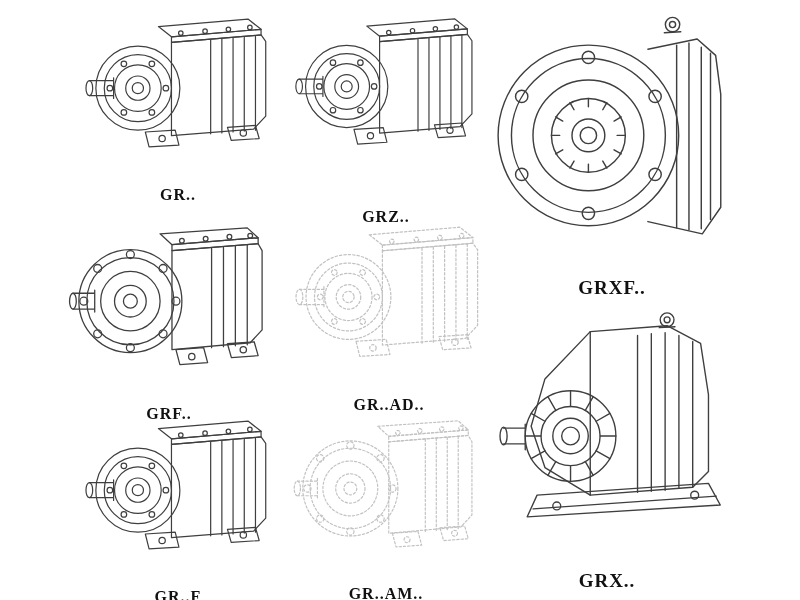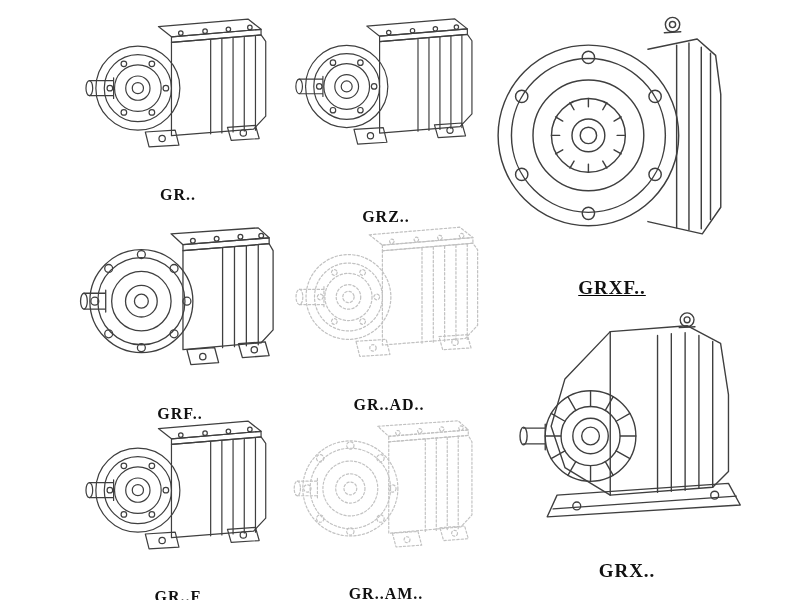--- a/index.html
+++ b/index.html
@@ -43,26 +43,26 @@
     font-size: 16px;
     letter-spacing: 1px;
     color: var(--label);
     white-space: nowrap;
   }
   figcaption.cap.big { font-size: 19px; margin-top: 8px; }
 
   
   #fig-gr   { left:  80px; top:   6px; width: 196px; }
   #fig-grz  { left: 290px; top:   6px; width: 192px; gap: 25px; }
-  #fig-grxf { left: 494px; top:   2px; width: 236px; text-decoration: underline; }
-  #fig-grf  { left:  76px; top: 214px; width: 208px; }
+  #fig-grxf { left: 494px; top:   2px; width: 236px; }
+  #fig-grf  { left:  65px; top: 214px; width: 208px; }
   #fig-grad { left: 290px; top: 214px; width: 198px; text-align: right; }
   #fig-grff { left:  80px; top: 408px; width: 196px; }
   #fig-gram { left: 290px; top: 408px; width: 192px; }
-  #fig-grx  { left: 494px; top: 306px; width: 266px; }
+  #fig-grx  { left: 474px; top: 306px; width: 266px; gap: 10px; }
 
   .defs-hidden { position: absolute; width: 0; height: 0; overflow: hidden; }
 </style>
 </head>
 <body>
 
 <svg class="defs-hidden" aria-hidden="true">
   <defs>
 
     <symbol id="sym-r" viewBox="0 0 210 190">

